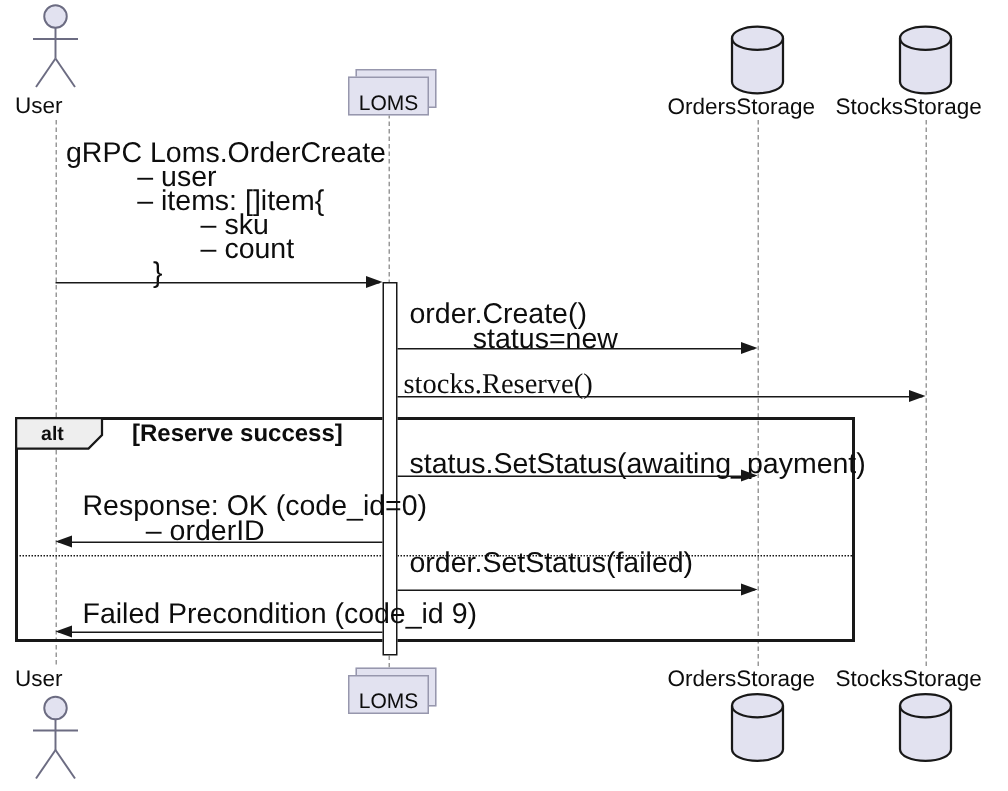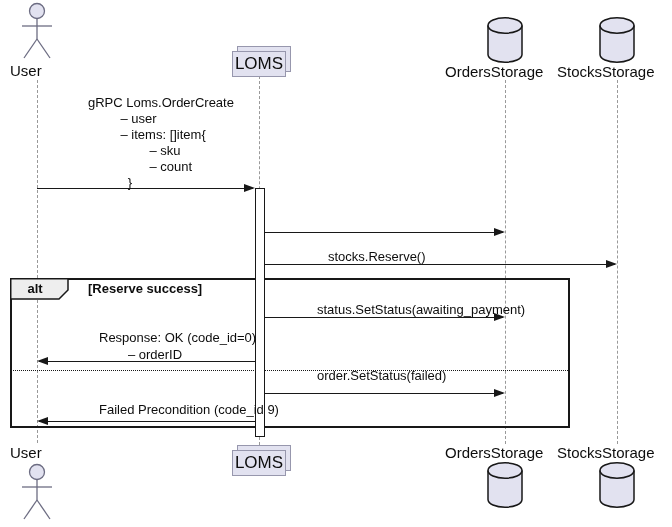--- a/index.html
+++ b/index.html
@@ -7,41 +7,41 @@
     position:relative;width:672px;height:527px;background:#fff;overflow:hidden;
     font-family:"Liberation Sans","DejaVu Sans",sans-serif;color:#0d0d0d;
   }
   .lifeline{position:absolute;width:0;border-left:1px dashed var(--lifeline-gray,#999);z-index:1;}
   .participant-label{position:absolute;font-size:15px;text-align:left;white-space:nowrap;z-index:4;}
   .actor{position:absolute;z-index:4;}
   .actor svg line{stroke:var(--actor-stroke,#6c6c82);stroke-width:1.3;}
   .actor svg circle{fill:var(--shape-fill,#E2E2F0);stroke:var(--actor-stroke,#6c6c82);stroke-width:1.3;}
   .collections{position:absolute;width:54px;height:26px;box-sizing:border-box;
     background:var(--shape-fill,#E2E2F0);border:1px solid var(--shape-border,#9797ad);z-index:4;}
-  .collections.front{display:flex;align-items:center;justify-content:center;font-size:17px;}
+  .collections.front{display:flex;align-items:flex-end;justify-content:center;font-size:14px;}
   .database{position:absolute;z-index:4;}
   .db-body{fill:var(--shape-fill,#E2E2F0);stroke:var(--line,#181818);stroke-width:1.5;}
   .db-rim{fill:none;stroke:var(--line,#181818);stroke-width:1.5;}
-  .msg{position:absolute;font-size:13px;white-space:pre;line-height:17px;z-index:4;margin-left:44px;}
+  .msg{position:absolute;font-size:19px;white-space:pre;line-height:17px;z-index:4;}
   .msg.block{line-height:16px;}
   .arrow{position:absolute;height:9px;z-index:4;}
   .arrow .shaft{position:absolute;top:4px;height:0;border-top:1.3px solid var(--line,#181818);}
   .arrow.right .shaft{left:0;right:2px;}
   .arrow.left .shaft{left:2px;right:0;}
   .arrow .head{position:absolute;top:0;width:0;height:0;
     border-top:4.5px solid transparent;border-bottom:4.5px solid transparent;}
   .arrow.right .head{right:0;border-left:11px solid var(--line,#181818);}
   .arrow.left .head{left:0;border-right:11px solid var(--line,#181818);}
   .alt-frame{position:absolute;left:10px;top:278px;width:560px;height:150px;
     box-sizing:border-box;border:2px solid var(--line,#181818);z-index:2;}
   .alt-pentagon{position:absolute;left:10px;top:278px;z-index:3;}
   .alt-pentagon polygon{fill:var(--frame-label-fill,#EEEEEE);stroke:var(--line,#181818);stroke-width:1.5;}
   .alt-operator{position:absolute;left:10px;top:281px;width:50px;text-align:center;
     font-size:13px;font-weight:bold;z-index:4;}
-  .alt-guard{position:absolute;left:88px;top:281px;font-size:13px;font-weight:bold;z-index:4;}
+  .alt-guard{position:absolute;left:88px;top:281px;font-size:16px;font-weight:bold;z-index:4;}
   .alt-divider{position:absolute;left:10px;top:370px;width:560px;height:0;
     border-top:1.5px dotted var(--line,#181818);z-index:3;}
   .activation{position:absolute;left:255px;top:188px;width:10px;height:249px;
     box-sizing:border-box;background:#ffffff;border:1px solid var(--line,#181818);z-index:3;}
 </style>
 </head>
 <body>
 
 <div id="diagram">
 
@@ -94,26 +94,28 @@
          – user
          – items: []item{
                  – sku
                  – count
            }</div>
   <div class="arrow right" style="left:37px;top:184px;width:218px;">
     <div class="shaft"></div>
     <div class="head"></div>
   </div>
 
+  <div class="msg" style="left:273px;top:201px;">order.Create()
+        status=new</div>
   <div class="arrow right" style="left:265px;top:228px;width:240px;">
     <div class="shaft"></div>
     <div class="head"></div>
   </div>
 
-  <div class="msg" style="left:284px;top:248px;">stocks.Reserve()</div>
+  <div class="msg" style="left:269px;top:248px;font-family:Liberation Serif, serif;">stocks.Reserve()</div>
   <div class="arrow right" style="left:265px;top:260px;width:352px;">
     <div class="shaft"></div>
     <div class="head"></div>
   </div>
 
   <div class="msg" style="left:273px;top:301px;">status.SetStatus(awaiting_payment)</div>
   <div class="arrow right" style="left:265px;top:313px;width:240px;">
     <div class="shaft"></div>
     <div class="head"></div>
   </div>

